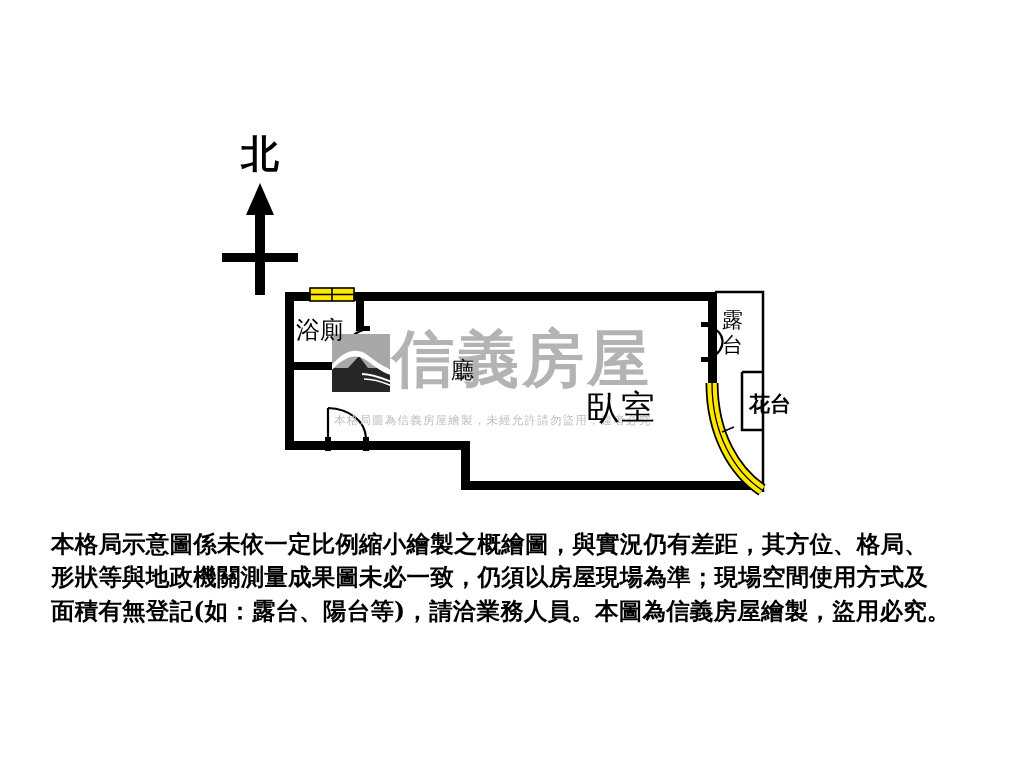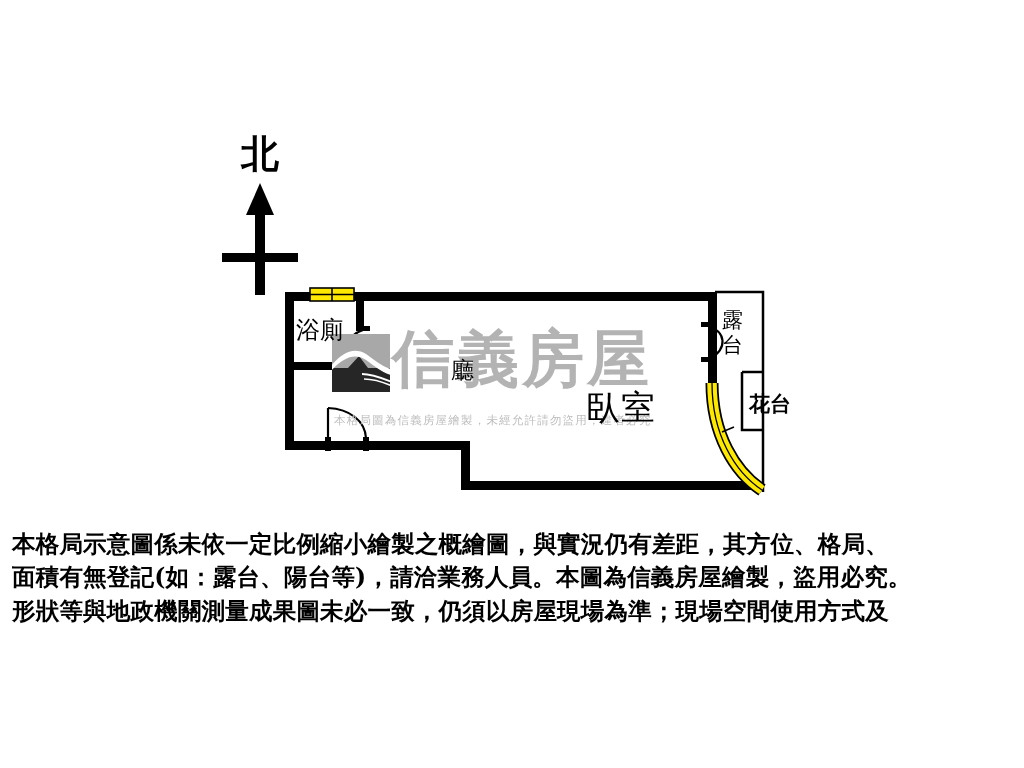--- a/index.html
+++ b/index.html
@@ -111,21 +111,21 @@
     left: 12px;
     top: 528px;
     width: 1000px;
     font-family: "DejaVu Serif", serif;
     font-size: 23.5px;
     font-weight: 700;
     color: #000;
     line-height: 1.42;
     letter-spacing: 0.2px;
   }
-  .disclaimer div { white-space: pre; }
+  .disclaimer div { white-space: pre; margin-left: 39px; }
 </style>
 </head>
 <body>
 
 <div id="plan-root">
 
   <div class="compass-wrap">
     <div class="compass-label">北</div>
     <svg width="110" height="160" viewBox="0 0 110 160">
       <polygon points="55,48 41,80 69,80" fill="#000"></polygon>
@@ -219,17 +219,17 @@
 
   <div class="room-label lbl-bath">浴廁</div>
   <div class="room-label lbl-living">廳</div>
   <div class="room-label lbl-bed">臥室</div>
   <div class="room-label lbl-terr">露
 台</div>
   <div class="room-label lbl-flower">花台</div>
 
   <div class="disclaimer">
     <div>本格局示意圖係未依一定比例縮小繪製之概繪圖，與實況仍有差距，其方位、格局、</div>
+    <div>形狀等與地政機關測量成果圖未必一致，仍須以房屋現場為準；現場空間使用方式及</div>
     <div>面積有無登記(如：露台、陽台等)，請洽業務人員。本圖為信義房屋繪製，盜用必究。</div>
-    <div>形狀等與地政機關測量成果圖未必一致，仍須以房屋現場為準；現場空間使用方式及</div>
   </div>
 
 </div>
 
 </body></html>

